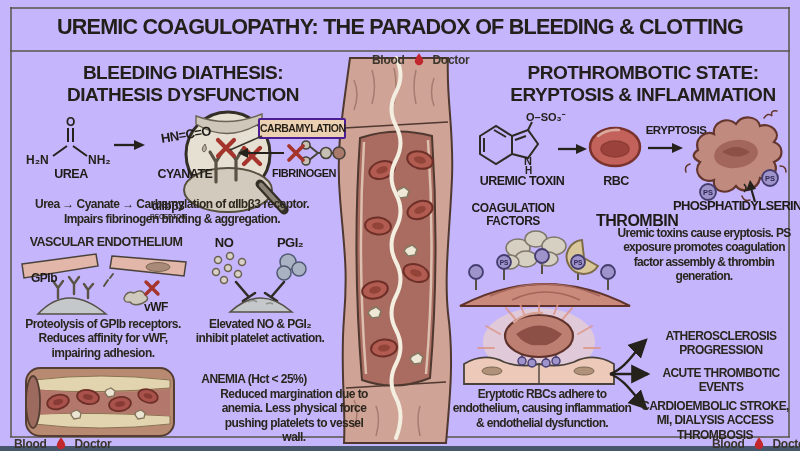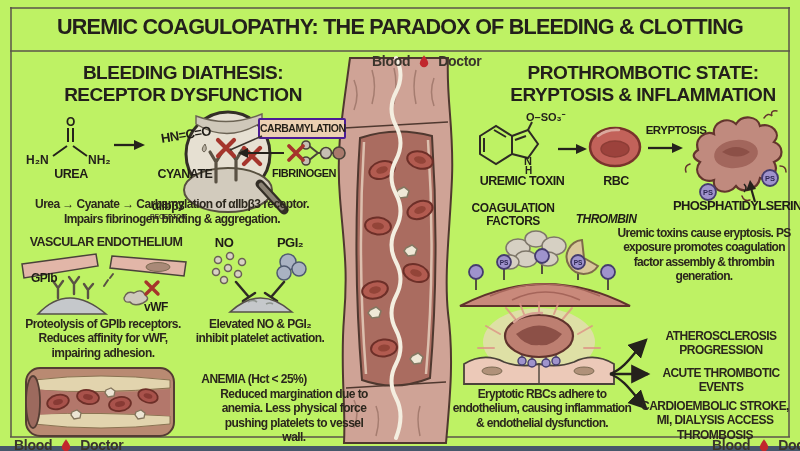--- a/index.html
+++ b/index.html
@@ -1,28 +1,28 @@
 <!DOCTYPE html>
 <html><head>
 <meta charset="utf-8">
 <style>
   html,body{margin:0;padding:0;}
-  #stage{position:relative;width:800px;height:451px;background:#bef264;overflow:hidden;
+  #stage{position:relative;width:800px;height:451px;background:#c4b5fd;overflow:hidden;
          font-family:"Liberation Sans",sans-serif;color:#25221c;}
   .title{position:absolute;top:14px;left:0;width:800px;text-align:center;
          font-weight:700;font-size:22px;letter-spacing:-0.8px;color:#23201b;transform:scaleX(0.98);}
   .hdr{position:absolute;font-weight:700;font-size:19px;line-height:1.12;letter-spacing:-0.5px;
        text-align:center;color:#23201b;padding-left:13px;}
   .lbl{position:absolute;font-weight:700;font-size:12.5px;line-height:1.05;letter-spacing:-0.5px;
        text-align:center;color:#1f1c17;}
   .cap{position:absolute;font-weight:700;font-size:12px;line-height:1.2;letter-spacing:-0.55px;
        text-align:center;color:#2b261d;}
   .frame{position:absolute;background:#5a544a;opacity:.75;}
-  .wm{position:absolute;display:flex;align-items:center;gap:9px;
-      font-weight:700;font-size:14px;letter-spacing:-0.3px;color:#3a352c;}
+  .wm{position:absolute;display:flex;align-items:flex-start;gap:9px;
+      font-weight:700;font-size:12px;letter-spacing:-0.3px;color:#3a352c;}
   .wm svg{display:block;}
   .box{position:absolute;border:2px solid #4c1d95;background:#ecd0b2;border-radius:2px;
        font-weight:700;font-size:10.5px;letter-spacing:-0.5px;text-align:center;
        color:#241f18;padding-top:2px;}
   .sub{position:absolute;font-weight:700;font-size:6.5px;letter-spacing:0;text-align:center;color:#3a352c;}
   svg{position:absolute;overflow:visible;}
 </style>
 </head>
 <body>
 
@@ -31,21 +31,21 @@
   <div class="frame" style="left:10px;top:7px;width:780px;height:2px;"></div>
   <div class="frame" style="left:10px;top:50px;width:780px;height:2px;"></div>
   <div class="frame" style="left:10px;top:436px;width:780px;height:2px;"></div>
   <div class="frame" style="left:10px;top:7px;width:2px;height:430px;"></div>
   <div class="frame" style="left:788px;top:7px;width:2px;height:430px;"></div>
   <div style="position:absolute;left:0;top:446px;width:800px;height:5px;background:#46576b;"></div>
 
   <div class="title">UREMIC COAGULOPATHY: THE PARADOX OF BLEEDING &amp; CLOTTING</div>
 
   <div class="hdr" style="left:10px;top:62px;width:320px;">BLEEDING DIATHESIS:</div>
-  <div class="hdr" style="left:10px;top:84px;width:320px;">RECEPTOR DYSFUNCTION</div>
+  <div class="hdr" style="left:10px;top:84px;width:320px;">DIATHESIS DYSFUNCTION</div>
   <div class="hdr" style="left:470px;top:62px;width:320px;">PROTHROMBOTIC STATE:</div>
   <div class="hdr" style="left:470px;top:84px;width:320px;">ERYPTOSIS &amp; INFLAMMATION</div>
 
   <svg style="left:320px;top:58px;" width="150" height="385" viewBox="0 0 150 385">
     <path d="M30,0 C22,60 16,90 20,140 C24,190 28,210 24,260 C20,310 26,350 24,385 L126,385 C130,340 134,300 128,255 C124,215 130,170 132,120 C134,70 126,40 128,0 Z" fill="#cfa396" stroke="#4f382f" stroke-width="2"></path>
     <path d="M34,22 q6,14 0,30 M52,12 q5,16 0,34 M74,10 q4,16 0,36 M96,12 q-4,16 0,34 M114,20 q-5,14 0,28" stroke="rgba(86,52,40,0.35)" stroke-width="1.5" fill="none"></path>
     <path d="M34,342 q6,12 0,28 M56,348 q5,12 0,30 M78,346 q4,14 0,32 M100,348 q-4,12 0,30" stroke="rgba(86,52,40,0.35)" stroke-width="1.5" fill="none"></path>
     <path d="M24,70 L128,64 M26,330 L126,324" stroke="#4f382f" stroke-width="1.6" fill="none"></path>
     <path d="M40,80 Q32,200 42,322 Q75,334 110,320 Q120,200 112,78 Q75,68 40,80 Z" fill="#aa6c60" stroke="#4f382f" stroke-width="2"></path>
     <path d="M44,84 Q37,200 46,316 M108,82 Q116,200 106,316" stroke="#e9d5c2" stroke-width="2.5" fill="none" opacity="0.8"></path>
@@ -269,21 +269,21 @@
     </g>
   </svg>
   <svg style="left:740px;top:180px;" width="22" height="24" viewBox="0 0 22 24">
     <path d="M4,12 q4,-4 0,-8" stroke="#25221c" stroke-width="1.6" fill="none"></path>
     <line x1="15" y1="22" x2="11" y2="8" stroke="#25221c" stroke-width="2.2"></line>
       <polygon points="6,11 10,0 16,9" fill="#25221c"></polygon>
   </svg>
   <div class="lbl" style="left:673px;top:199px;width:132px;font-size:13px;letter-spacing:-0.7px;">PHOSPHATIDYLSERINE</div>
 
   <div class="lbl" style="left:458px;top:202px;width:110px;font-size:12px;">COAGULATION FACTORS</div>
-  <div class="lbl" style="left:570px;top:213px;width:72px;font-size:12px;font-style:italic;">THROMBIN</div>
+  <div class="lbl" style="left:596px;top:213px;width:72px;font-size:16px;">THROMBIN</div>
   <svg style="left:460px;top:226px;" width="170" height="80" viewBox="0 0 170 80">
     <path d="M0,80 Q85,36 170,80 Z" fill="#c9897b" stroke="#5f332c" stroke-width="2"></path>
     <path d="M30,70 Q85,46 140,70 M52,74 Q85,58 120,74" stroke="#a5655a" stroke-width="1.6" fill="none"></path>
     <g stroke="#55503f" stroke-width="2">
       <line x1="16" y1="64" x2="16" y2="52"></line>
         <line x1="44" y1="54" x2="44" y2="42"></line>
         <line x1="82" y1="48" x2="82" y2="36"></line>
         <line x1="118" y1="54" x2="118" y2="42"></line>
         <line x1="148" y1="64" x2="148" y2="52"></line>
     </g>

